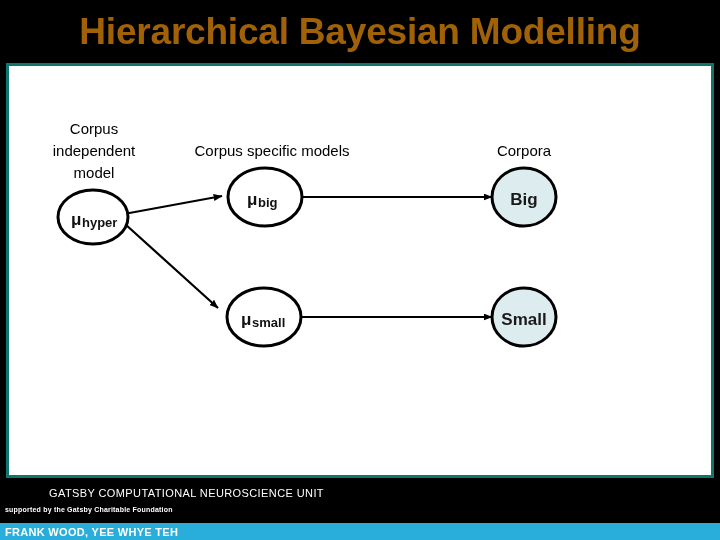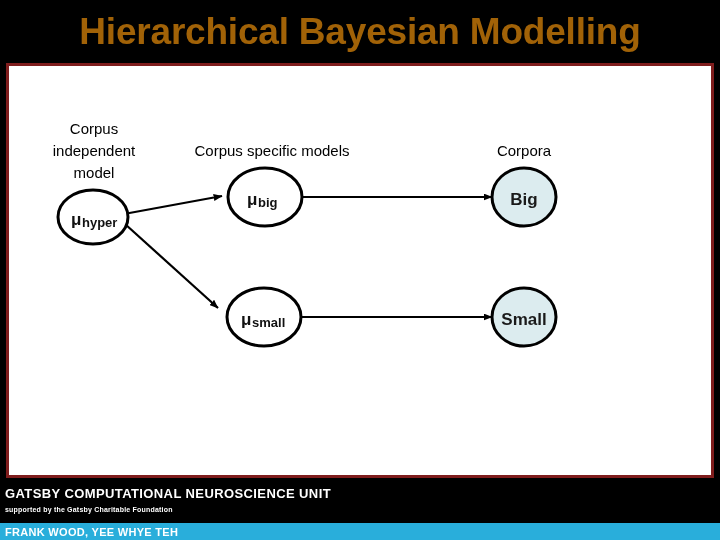--- a/index.html
+++ b/index.html
@@ -43,21 +43,21 @@
   }
 
   
   .content-panel {
     position: absolute;
     left: 6px;
     top: 63px;
     width: 708px;
     height: 415px;
     background: #ffffff;
-    border: 3px solid #7f1d1d;
+    border: 3px solid #0f766e;
     box-sizing: border-box;
   }
 
   .diagram-svg {
     position: absolute;
     left: 0;
     top: 0;
     width: 100%;
     height: 100%;
     display: block;
@@ -96,26 +96,27 @@
     height: 59px;
     background: #000000;
   }
   .footer-text-block {
     position: absolute;
     left: 5px;
     top: 7px;
   }
   .gatsby-line1 {
     font-family: "Liberation Sans", sans-serif;
-    font-size: 13px;
-    font-weight: bold;
+    font-size: 11px;
+    font-weight: normal;
     color: #ffffff;
     letter-spacing: 0.4px;
     white-space: nowrap;
     line-height: 11px;
+    margin-left: 44px;
   }
   .gatsby-line2 {
     font-family: "Liberation Sans", sans-serif;
     font-size: 7px;
     font-weight: bold;
     color: #ffffff;
     letter-spacing: 0.2px;
     white-space: nowrap;
     margin-top: 6px;
     line-height: 10px;

